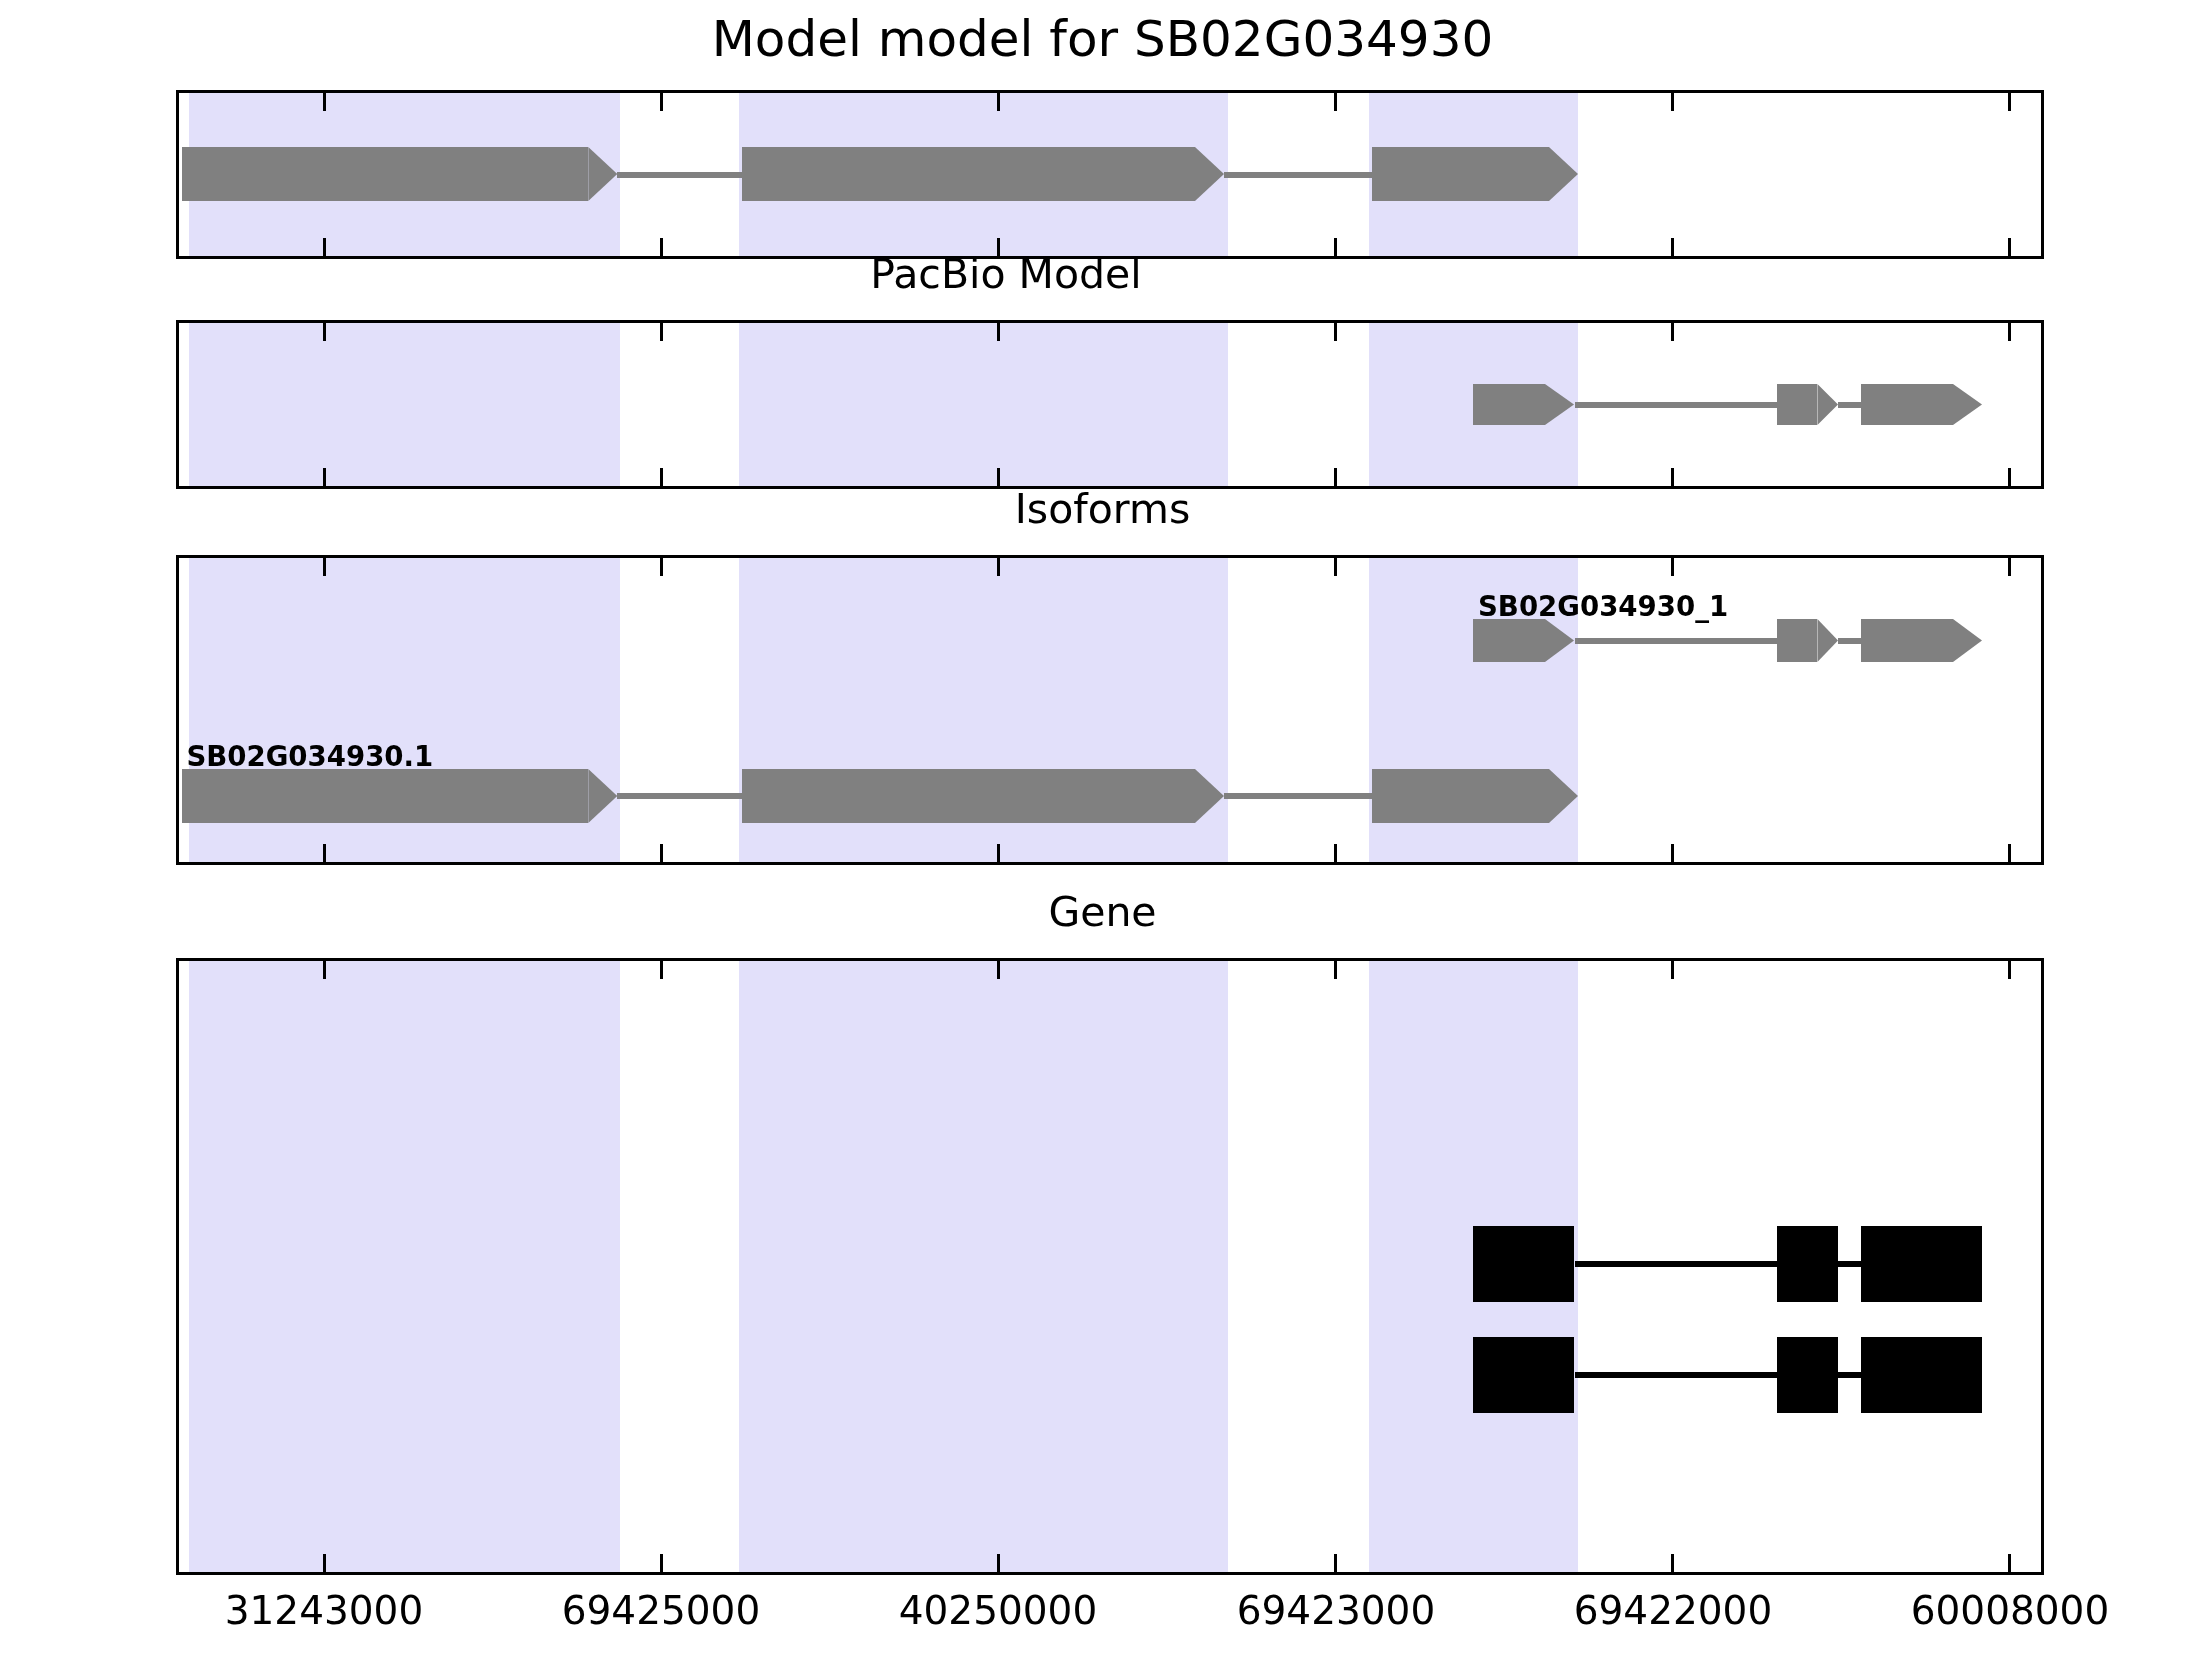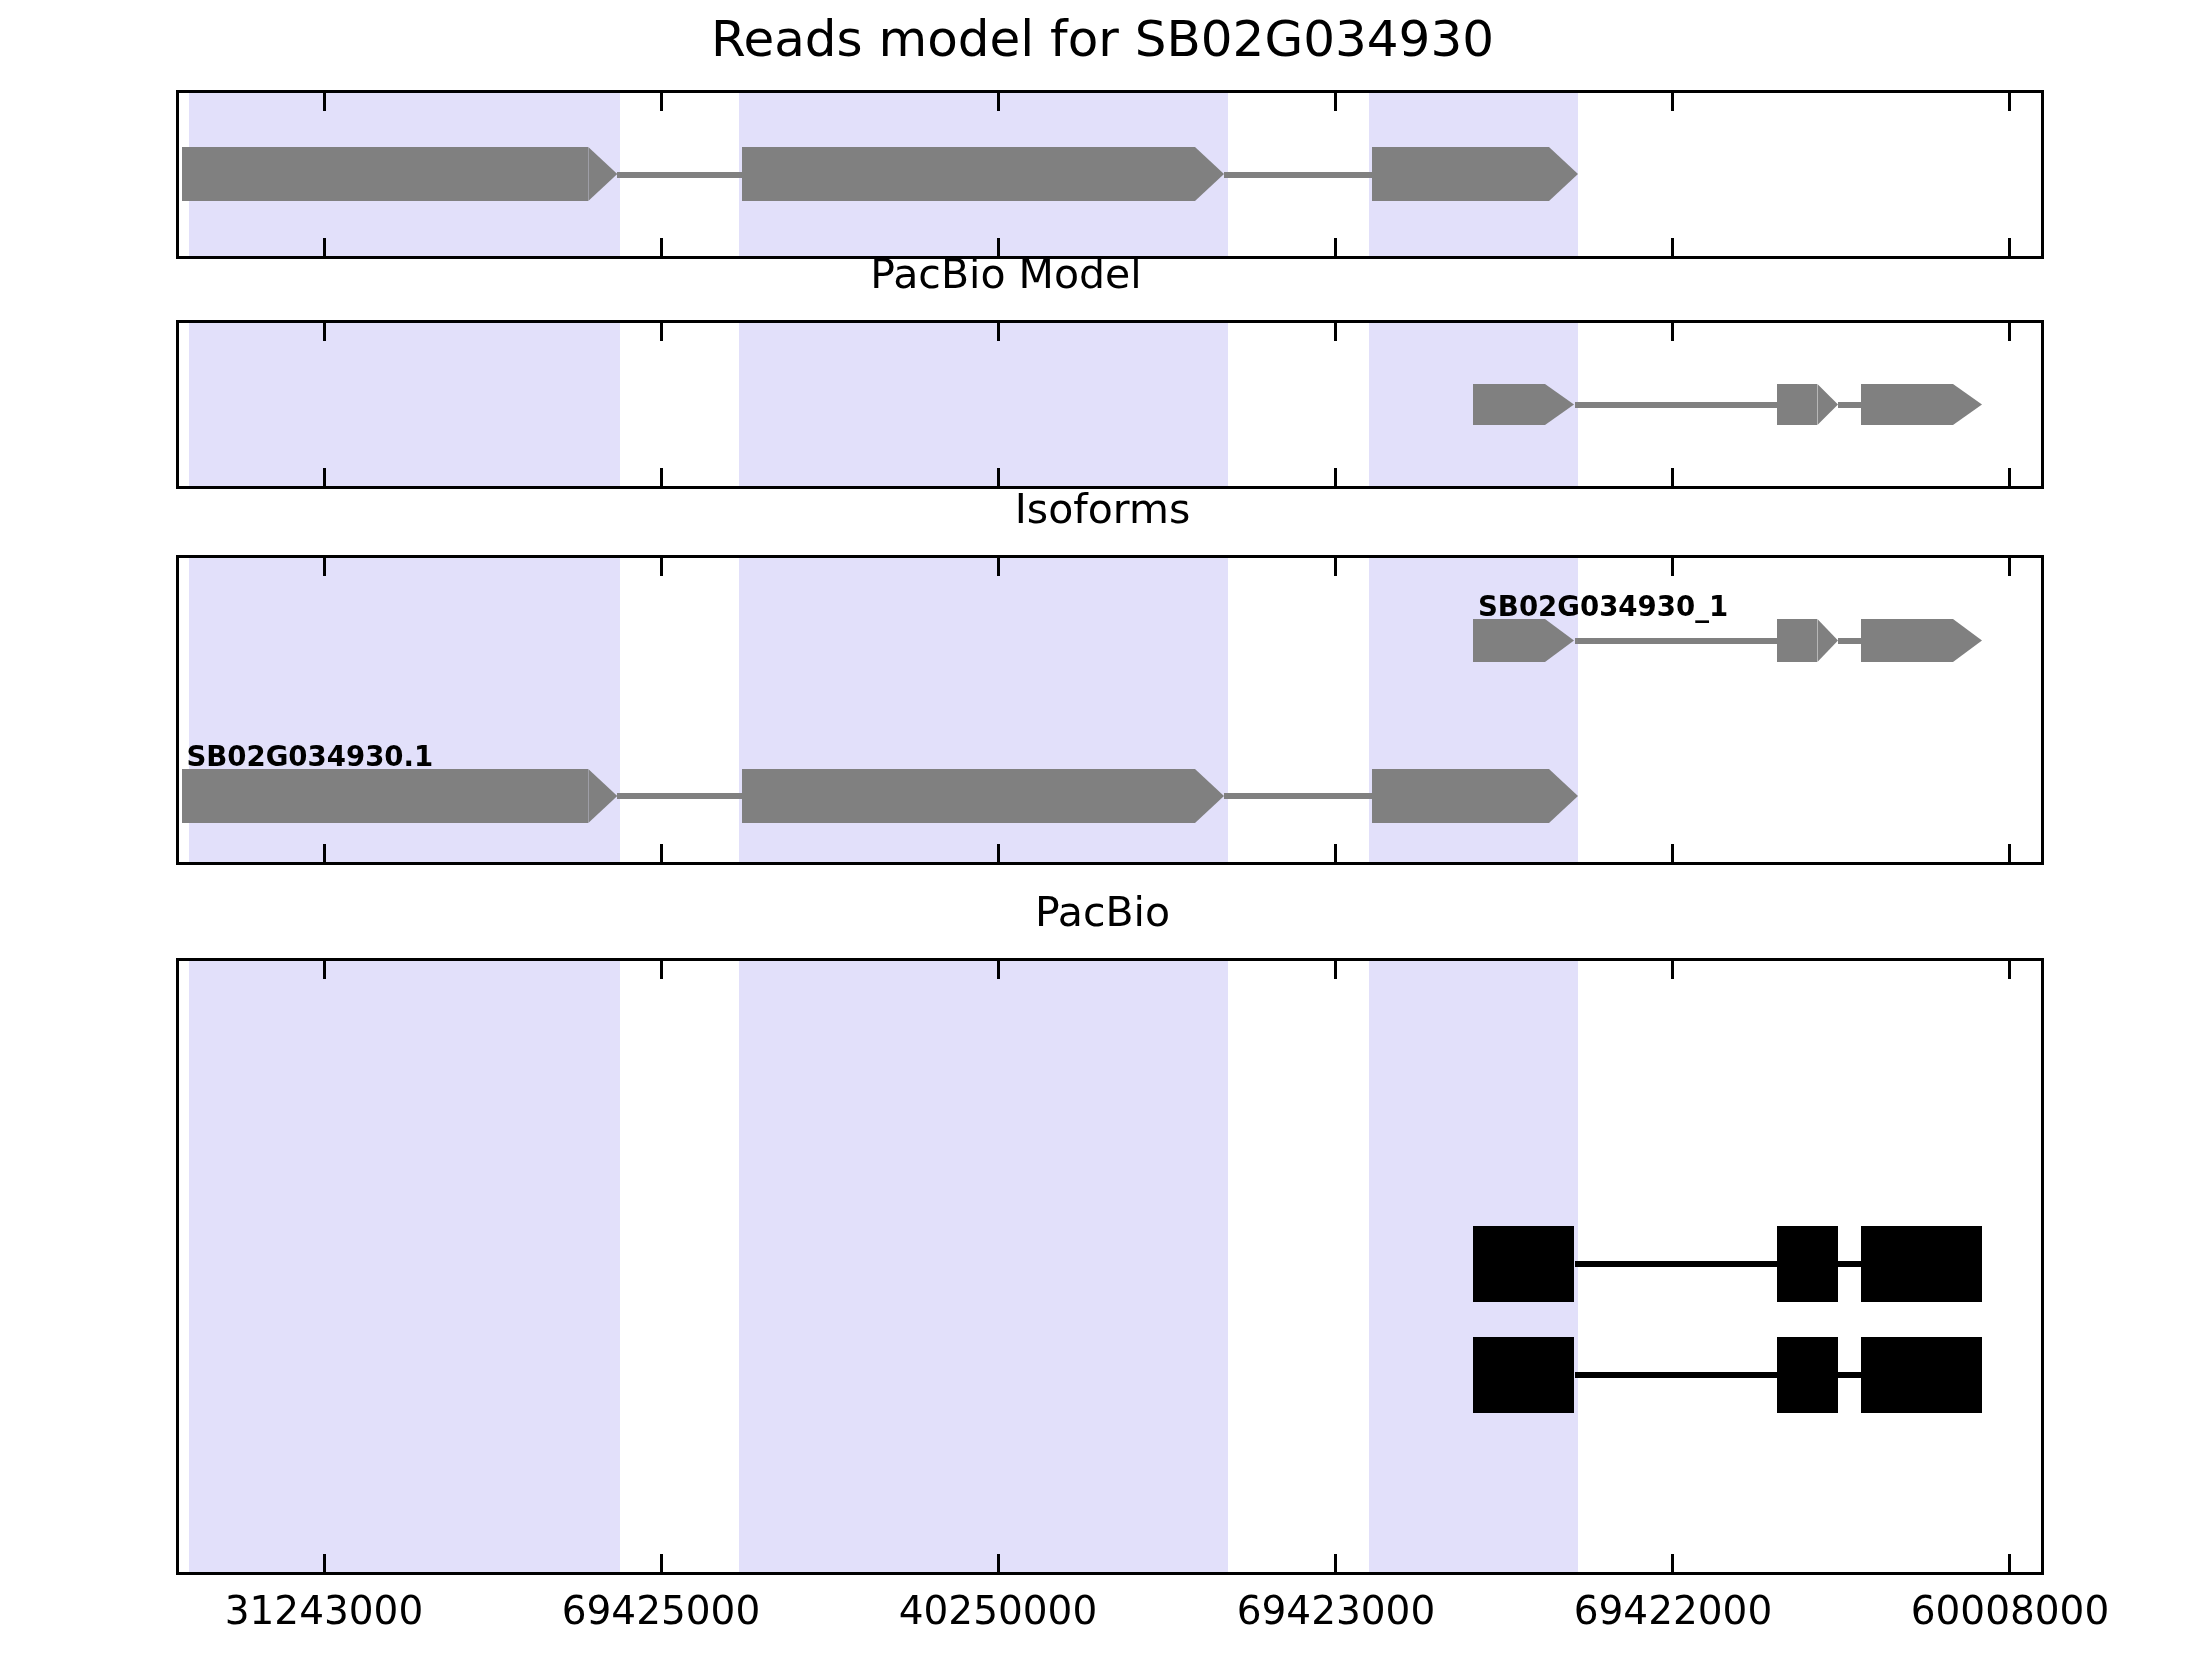--- a/index.html
+++ b/index.html
@@ -20,25 +20,25 @@
   .exon.arrow>.head{position:absolute;top:0;bottom:0;right:0;background:#808080;
        clip-path:polygon(0 0,0 100%,100% 50%);}
   .feat-label{position:absolute;font-size:27.6px;font-weight:bold;color:#000;
        white-space:nowrap;line-height:1;}
   #plot-title{position:absolute;left:0;width:2205px;top:9.6px;text-align:center;
        font-size:50px;color:#000;white-space:nowrap;}
 </style>
 </head>
 <body>
 
-<div id="plot-title">Reads model for SB02G034930</div>
+<div id="plot-title">Model model for SB02G034930</div>
 
 <div class="panel-title" style="left:0;width:2012px;top:254px;">PacBio Model</div>
 <div class="panel-title" style="left:0;width:2205px;top:489px;">Isoforms</div>
-<div class="panel-title" style="left:0;width:2205px;top:892px;">PacBio</div>
+<div class="panel-title" style="left:0;width:2205px;top:892px;">Gene</div>
 
 <div class="panel" id="panel-gene-model" style="left:176px;top:90px;  width:1868px;height:169px;">
     <div class="band" style="left: 10px; width: 431px;"></div>
     <div class="band" style="left: 560px; width: 489px;"></div>
     <div class="band" style="left: 1190px; width: 209px;"></div>
     <div class="tick" style="left: 144px; height: 18px; top: 0px;"></div>
     <div class="tick" style="left: 144px; height: 18px; bottom: 0px;"></div>
     <div class="tick" style="left: 481px; height: 18px; top: 0px;"></div>
     <div class="tick" style="left: 481px; height: 18px; bottom: 0px;"></div>
     <div class="tick" style="left: 818px; height: 18px; top: 0px;"></div>

